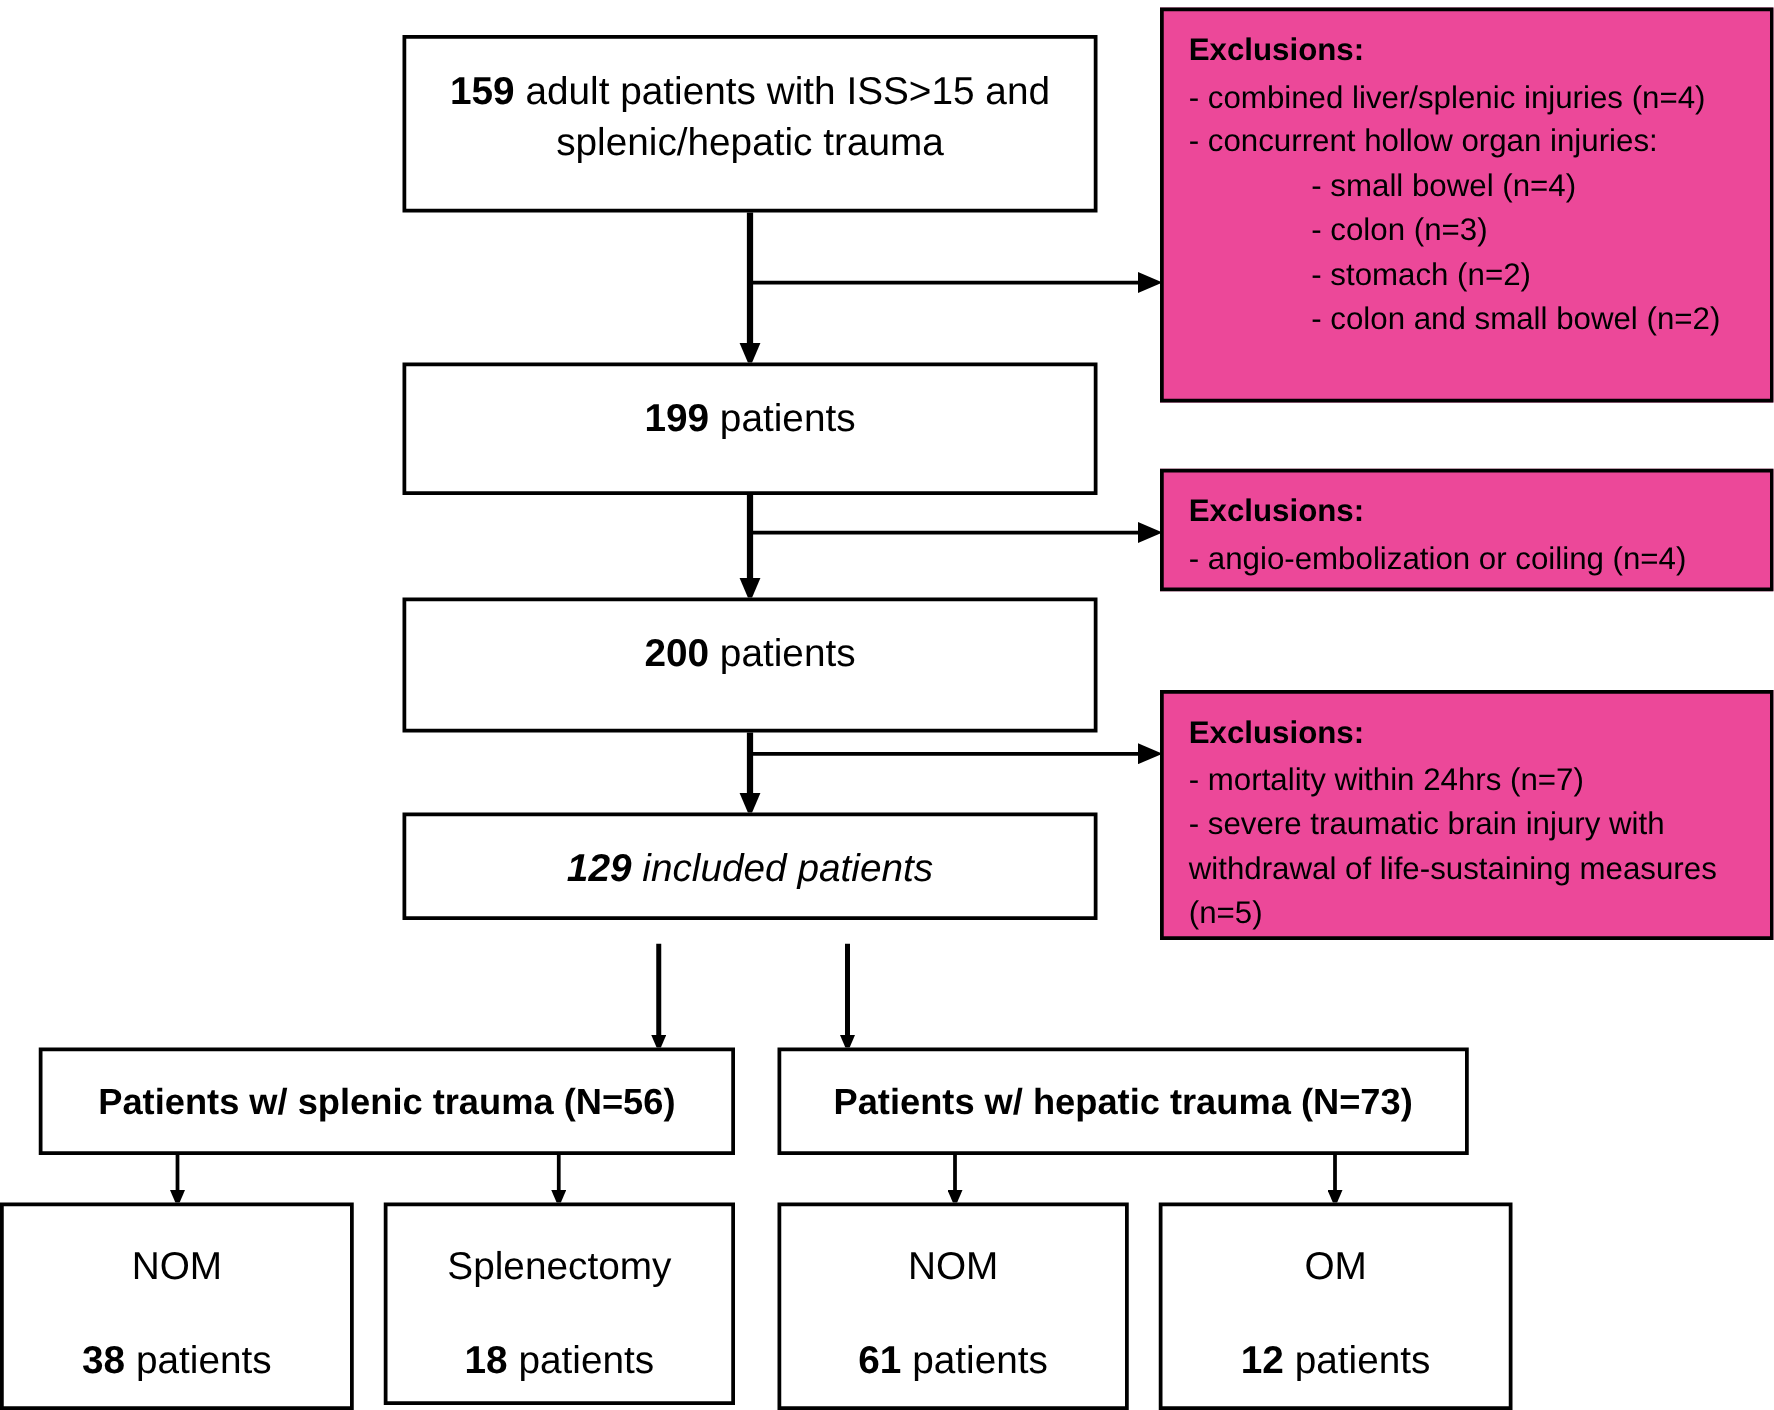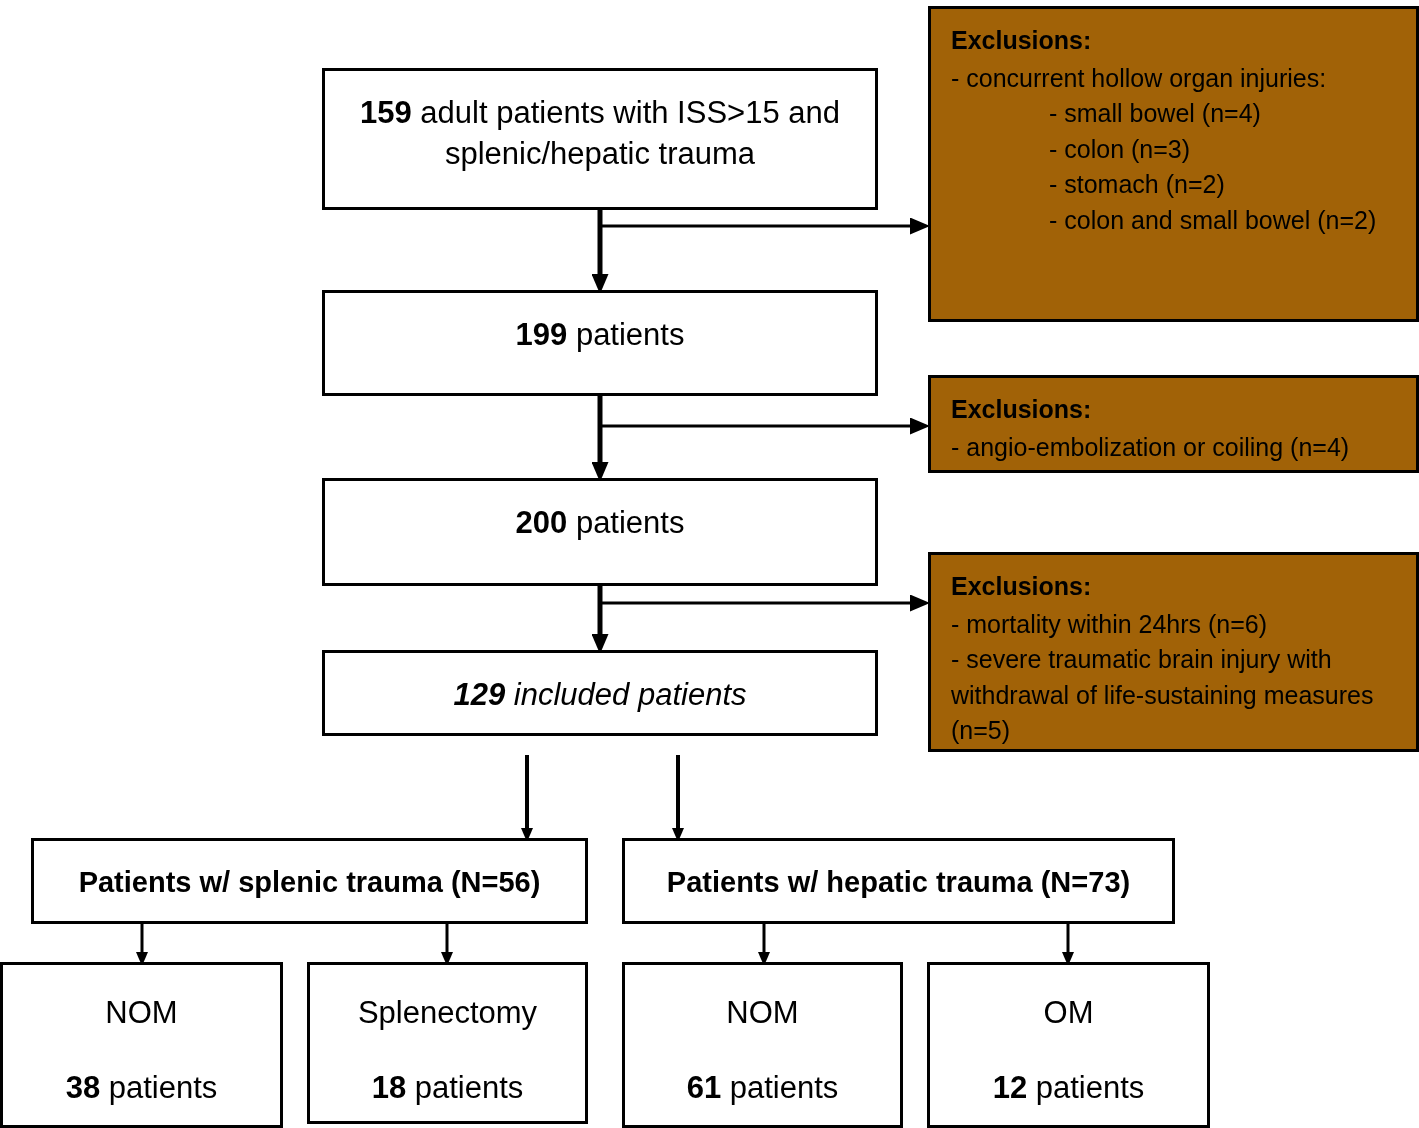--- a/index.html
+++ b/index.html
@@ -28,21 +28,21 @@
   }
   .node {
     position: absolute;
     box-sizing: border-box;
     border: 3px solid #000000;
     background: #ffffff;
     text-align: center;
     line-height: 1.32;
   }
   .node.excl {
-    background: #a16207;
+    background: #ec4899;
     text-align: left;
     line-height: 1.42;
     padding-left: 20px;
   }
   .ttl {
     display: block;
     font-weight: bold;
   }
   .excl .ttl {
     font-size: 25px;
@@ -134,53 +134,54 @@
       <path d="M447,924 L447,953" stroke="#000000" stroke-width="3" fill="none" marker-end="url(#ahBig)"></path>
     </g>
     <g>
       <path d="M764,924 L764,953" stroke="#000000" stroke-width="3" fill="none" marker-end="url(#ahBig)"></path>
     </g>
     <g>
       <path d="M1068,924 L1068,953" stroke="#000000" stroke-width="3" fill="none" marker-end="url(#ahBig)"></path>
     </g>
   </svg>
 
-  <div class="node pad-main" style="left:322px; top:28px; width:556px; height:142px;margin-top:40px;">
+  <div class="node pad-main" style="left:322px; top:28px; width:556px; height:142px;">
     <span class="main-txt"><b>159</b> <span>adult patients with ISS&gt;15 and splenic/hepatic trauma</span></span>
   </div>
 
   <div class="node pad-main" style="left:322px; top:290px; width:556px; height:106px;">
     <span class="main-txt"><b>199</b> <span>patients</span></span>
   </div>
 
   <div class="node pad-main" style="left:322px; top:478px; width:556px; height:108px;">
     <span class="main-txt"><b>200</b> <span>patients</span></span>
   </div>
 
   <div class="node pad-main" style="left:322px; top:650px; width:556px; height:86px;">
     <span class="main-txt ital"><b>129</b> <span>included patients</span></span>
   </div>
 
   <div class="node excl pad-excl" style="left:928px; top:6px; width:491px; height:316px;">
     <span class="ttl">Exclusions:</span>
+    <span class="excl-line">- combined liver/splenic injuries (n=4)</span>
     <span class="excl-line">- concurrent hollow organ injuries:</span>
     <span class="excl-line ind">- small bowel (n=4)</span>
     <span class="excl-line ind">- colon (n=3)</span>
     <span class="excl-line ind">- stomach (n=2)</span>
     <span class="excl-line ind">- colon and small bowel (n=2)</span>
   </div>
 
   <div class="node excl pad-excl" style="left:928px; top:375px; width:491px; height:98px;">
     <span class="ttl">Exclusions:</span>
     <span class="excl-line">- angio-embolization or coiling (n=4)</span>
   </div>
 
   <div class="node excl pad-excl" style="left:928px; top:552px; width:491px; height:200px;">
     <span class="ttl">Exclusions:</span>
-    <span class="excl-line">- mortality within 24hrs (n=6)</span>
+    <span class="excl-line">- mortality within 24hrs (n=7)</span>
     <span class="excl-line">- severe traumatic brain injury with withdrawal of life-sustaining measures (n=5)</span>
   </div>
 
   <div class="node pad-grp" style="left:31px; top:838px; width:557px; height:86px;">
     <span class="grp-hdr">Patients w/ splenic trauma (N=56)</span>
   </div>
 
   <div class="node pad-grp" style="left:622px; top:838px; width:553px; height:86px;">
     <span class="grp-hdr">Patients w/ hepatic trauma (N=73)</span>
   </div>

